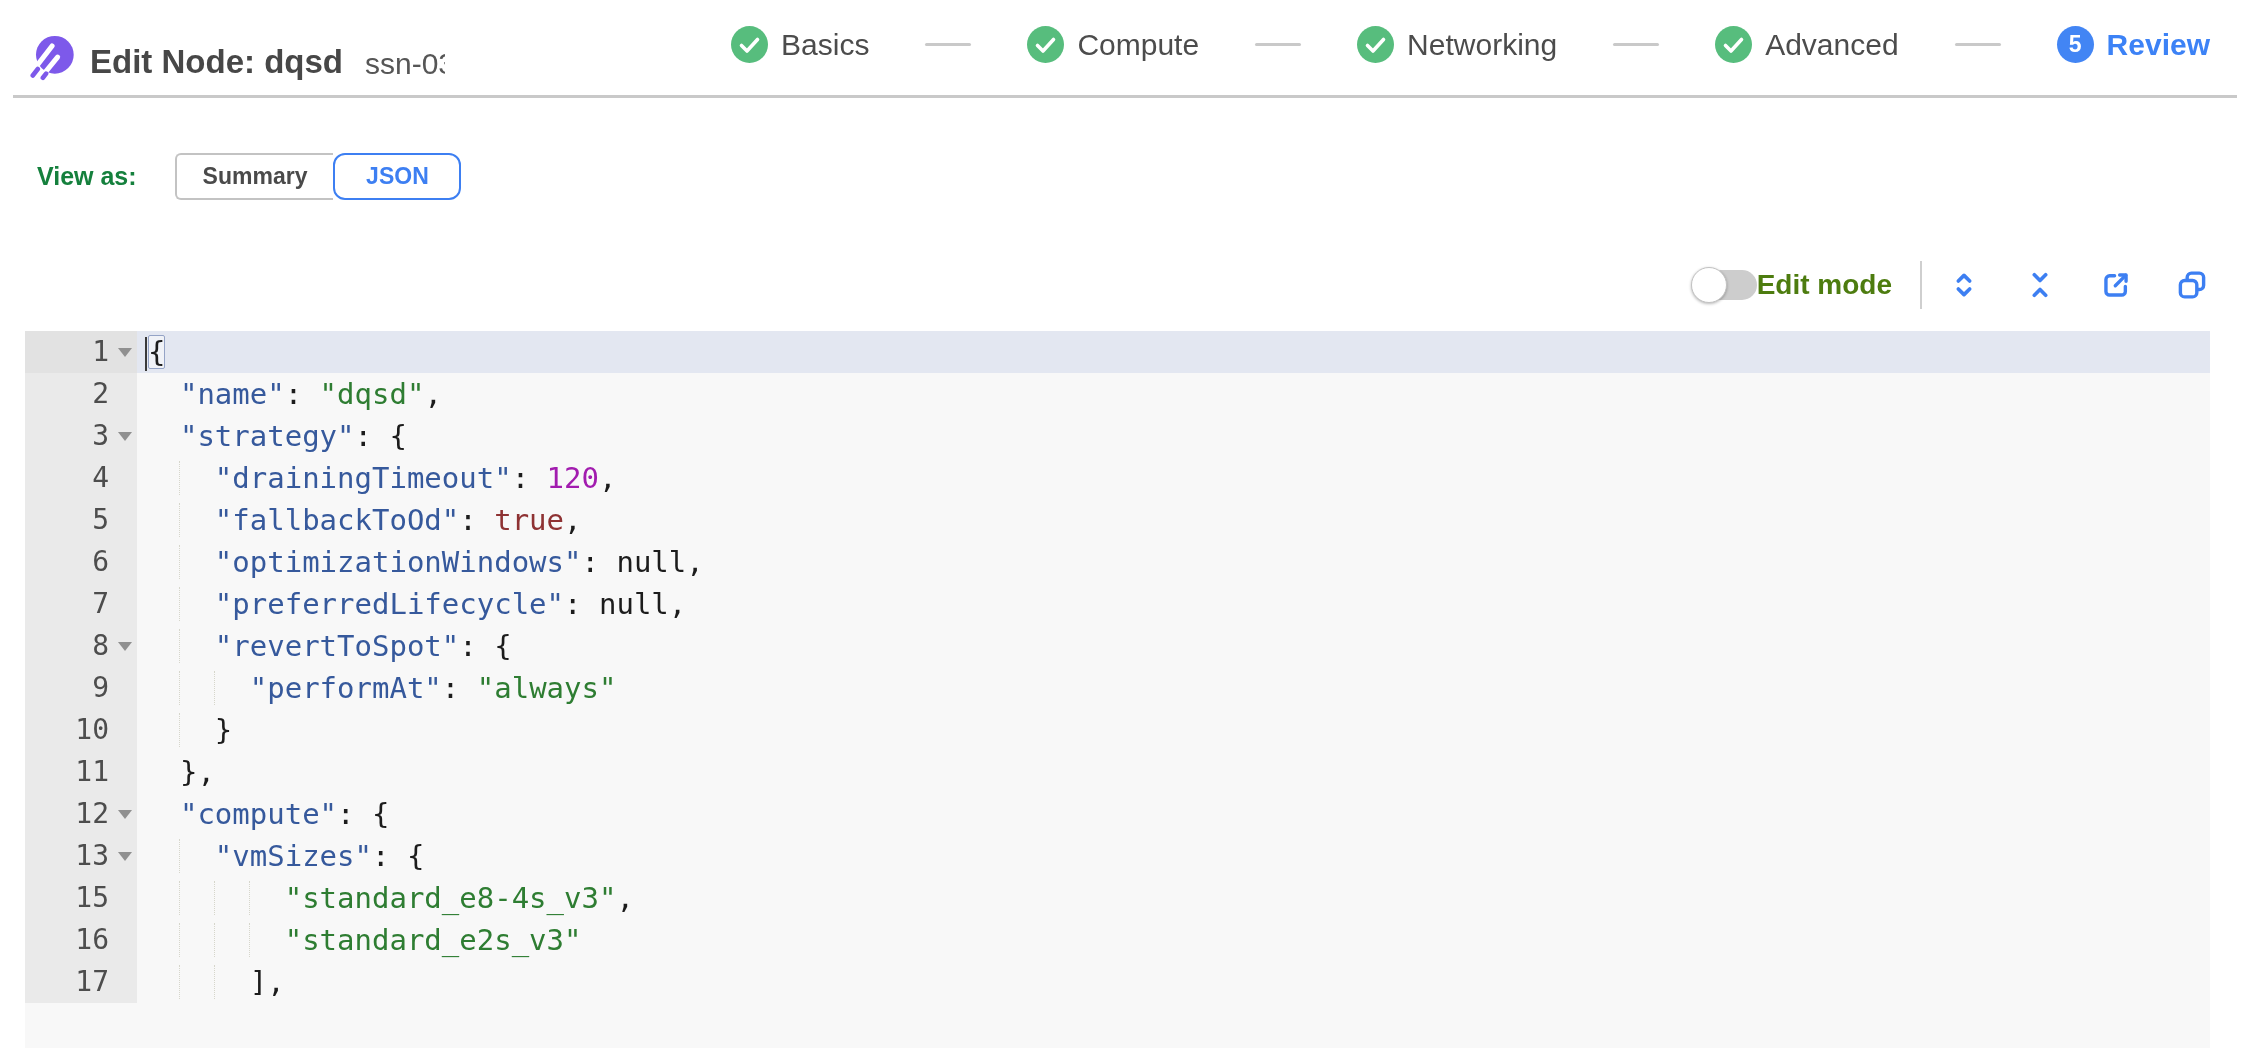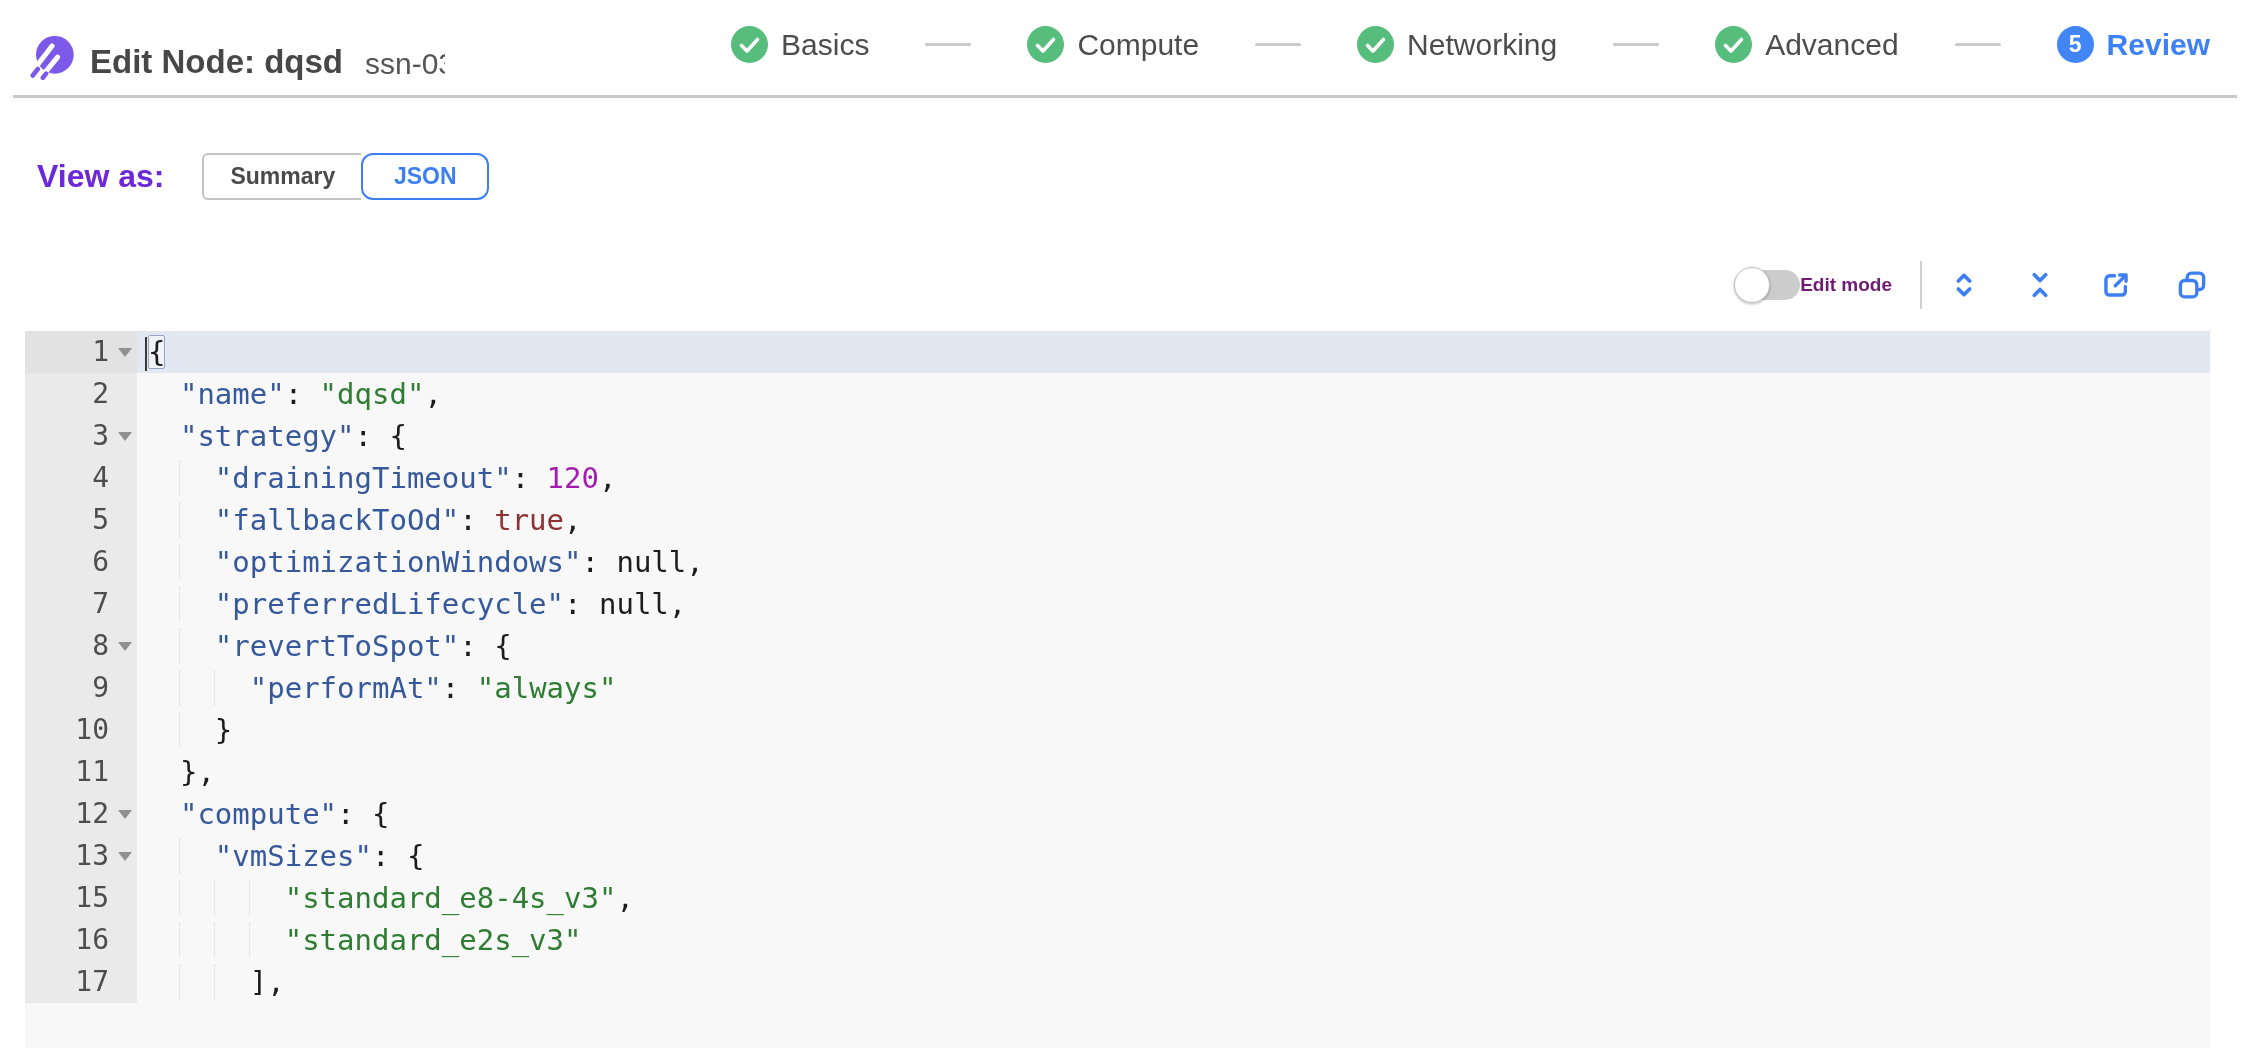--- a/index.html
+++ b/index.html
@@ -17,31 +17,31 @@
   
   .stepper{position:absolute;right:40px;top:0;height:95px;display:flex;align-items:center;padding-bottom:6px;box-sizing:border-box;}
   .step{display:flex;align-items:center;}
   .step-circle{width:37px;height:37px;flex:0 0 auto;}
   .step-num{width:37px;height:37px;border-radius:50%;background:#4285f4;color:#fff;font-size:23px;font-weight:700;display:flex;align-items:center;justify-content:center;flex:0 0 auto;}
   .step-label{margin-left:13px;font-size:30px;color:#4c4c4c;white-space:nowrap;}
   .step.active .step-label{color:#3c82f6;font-weight:600;}
   .connector{width:46px;height:3px;border-radius:2px;background:#c9c9c9;margin:0 56px;flex:0 0 auto;}
   
   .viewas{position:absolute;top:153px;left:37px;height:47px;display:flex;align-items:center;}
-  .viewas-label{font-size:32px;font-weight:700;color:#6d28d9;margin-right:38px;}
+  .viewas-label{font-size:25px;font-weight:700;color:#15803d;margin-right:38px;}
   .seg-group{display:flex;align-items:stretch;height:47px;}
   .seg-btn{min-width:128px;padding:4px 26px;box-sizing:border-box;display:flex;align-items:center;justify-content:center;
     font-size:23px;font-weight:700;background:#fff;cursor:pointer;}
   .seg-btn.plain{border:2px solid #c3c3c3;border-right:none;border-radius:6px 0 0 6px;color:#4a4a4a;}
   .seg-btn.sel{border:2px solid #3d7ff2;border-radius:12px;color:#3d7ff2;}
   
   .etb{position:absolute;top:258px;right:40px;height:54px;display:flex;align-items:center;}
   .toggle{width:64px;height:30px;border-radius:15px;background:#cdcdcd;position:relative;flex:0 0 auto;cursor:pointer;}
   .toggle-knob{position:absolute;left:-2px;top:-3px;width:36px;height:36px;border-radius:50%;background:#fff;border:1px solid #c2c2c2;box-sizing:border-box;box-shadow:0 1px 3px rgba(0,0,0,.28);}
-  .etb-label{font-size:19px;font-weight:600;color:#701a75;white-space:nowrap;}
+  .etb-label{font-size:28px;font-weight:600;color:#4d7c0f;white-space:nowrap;}
   .etb-sep{width:2px;height:48px;background:#cfcfcf;margin:0 24px 0 28px;}
   .etb-icons{display:flex;align-items:center;gap:40px;}
   .icon-btn{width:36px;height:36px;display:flex;align-items:center;justify-content:center;cursor:pointer;background:none;border:none;padding:0;}
   .icon-btn svg{width:34px;height:34px;}
   
   .editor{position:absolute;top:331px;left:25px;width:2185px;height:717px;background:#f8f8f8;font-family:"DejaVu Sans Mono","Liberation Mono",monospace;}
   .ed-row{display:flex;height:42px;}
   .gut{width:112px;flex:0 0 auto;background:#eaeaea;position:relative;text-align:right;box-sizing:border-box;padding-right:28px;
     font-size:28px;line-height:42px;color:#4d4d4d;}
   .fold{position:absolute;right:5px;top:17px;width:0;height:0;border-left:7px solid transparent;border-right:7px solid transparent;border-top:9px solid #909090;cursor:pointer;}

